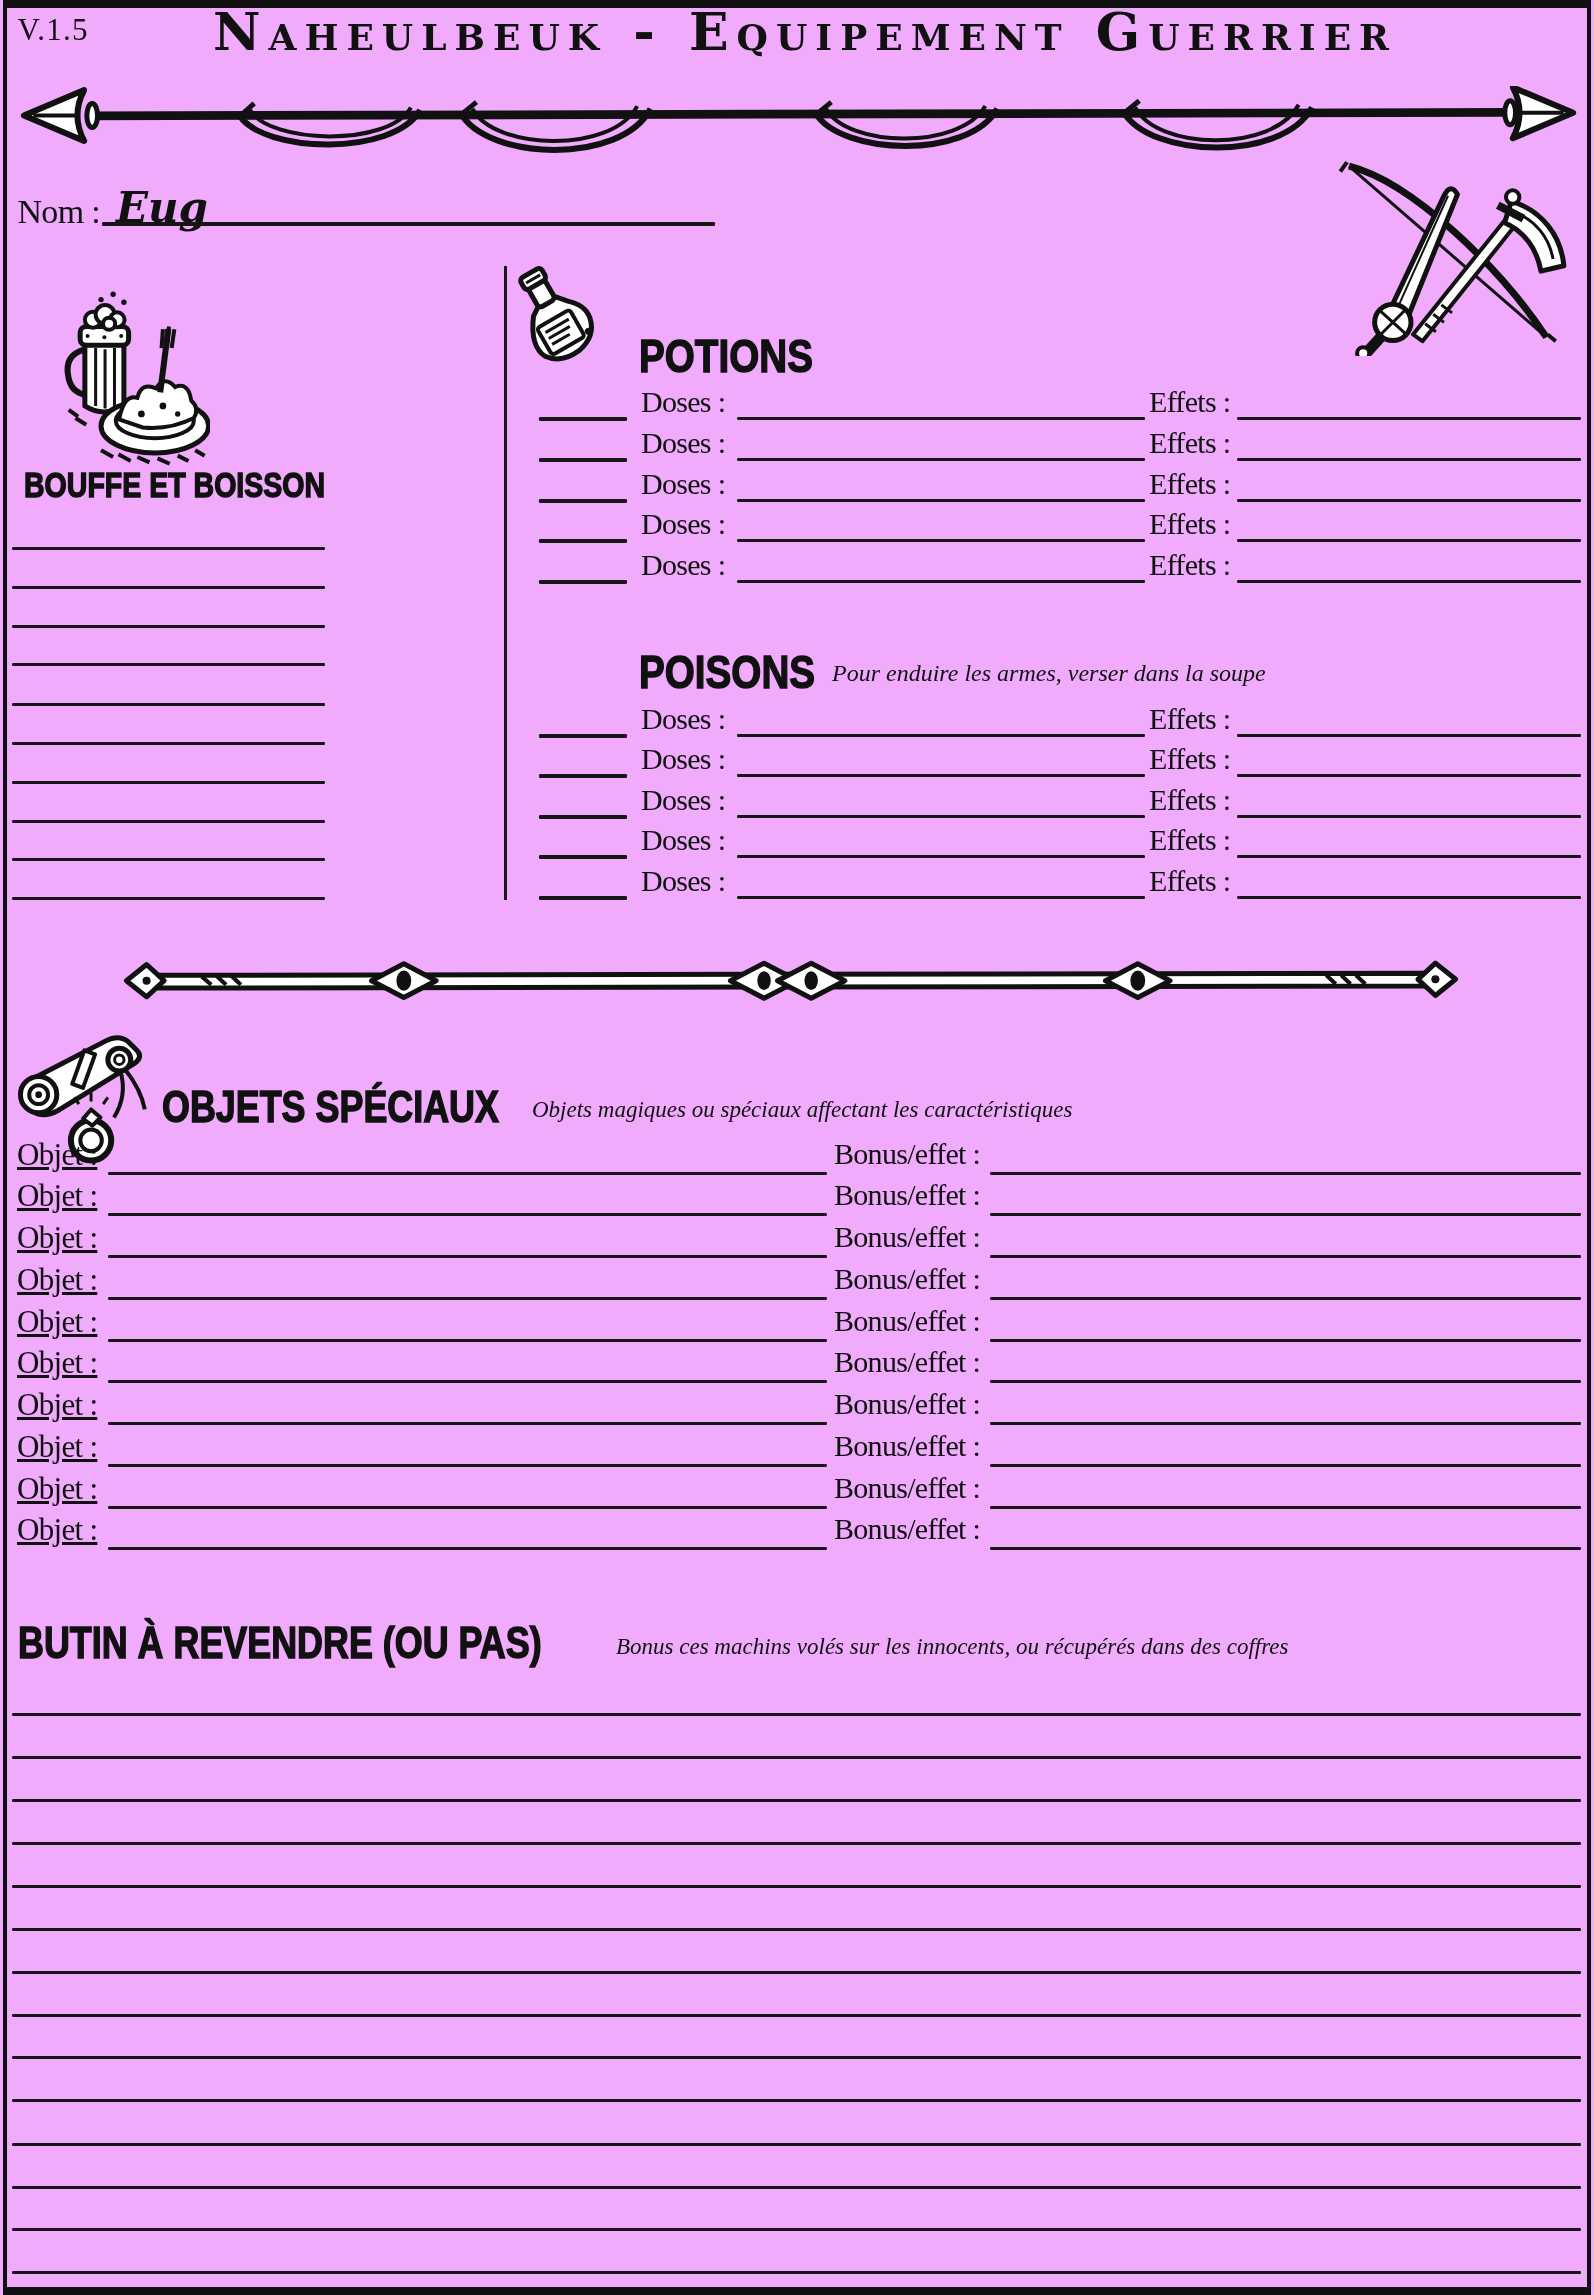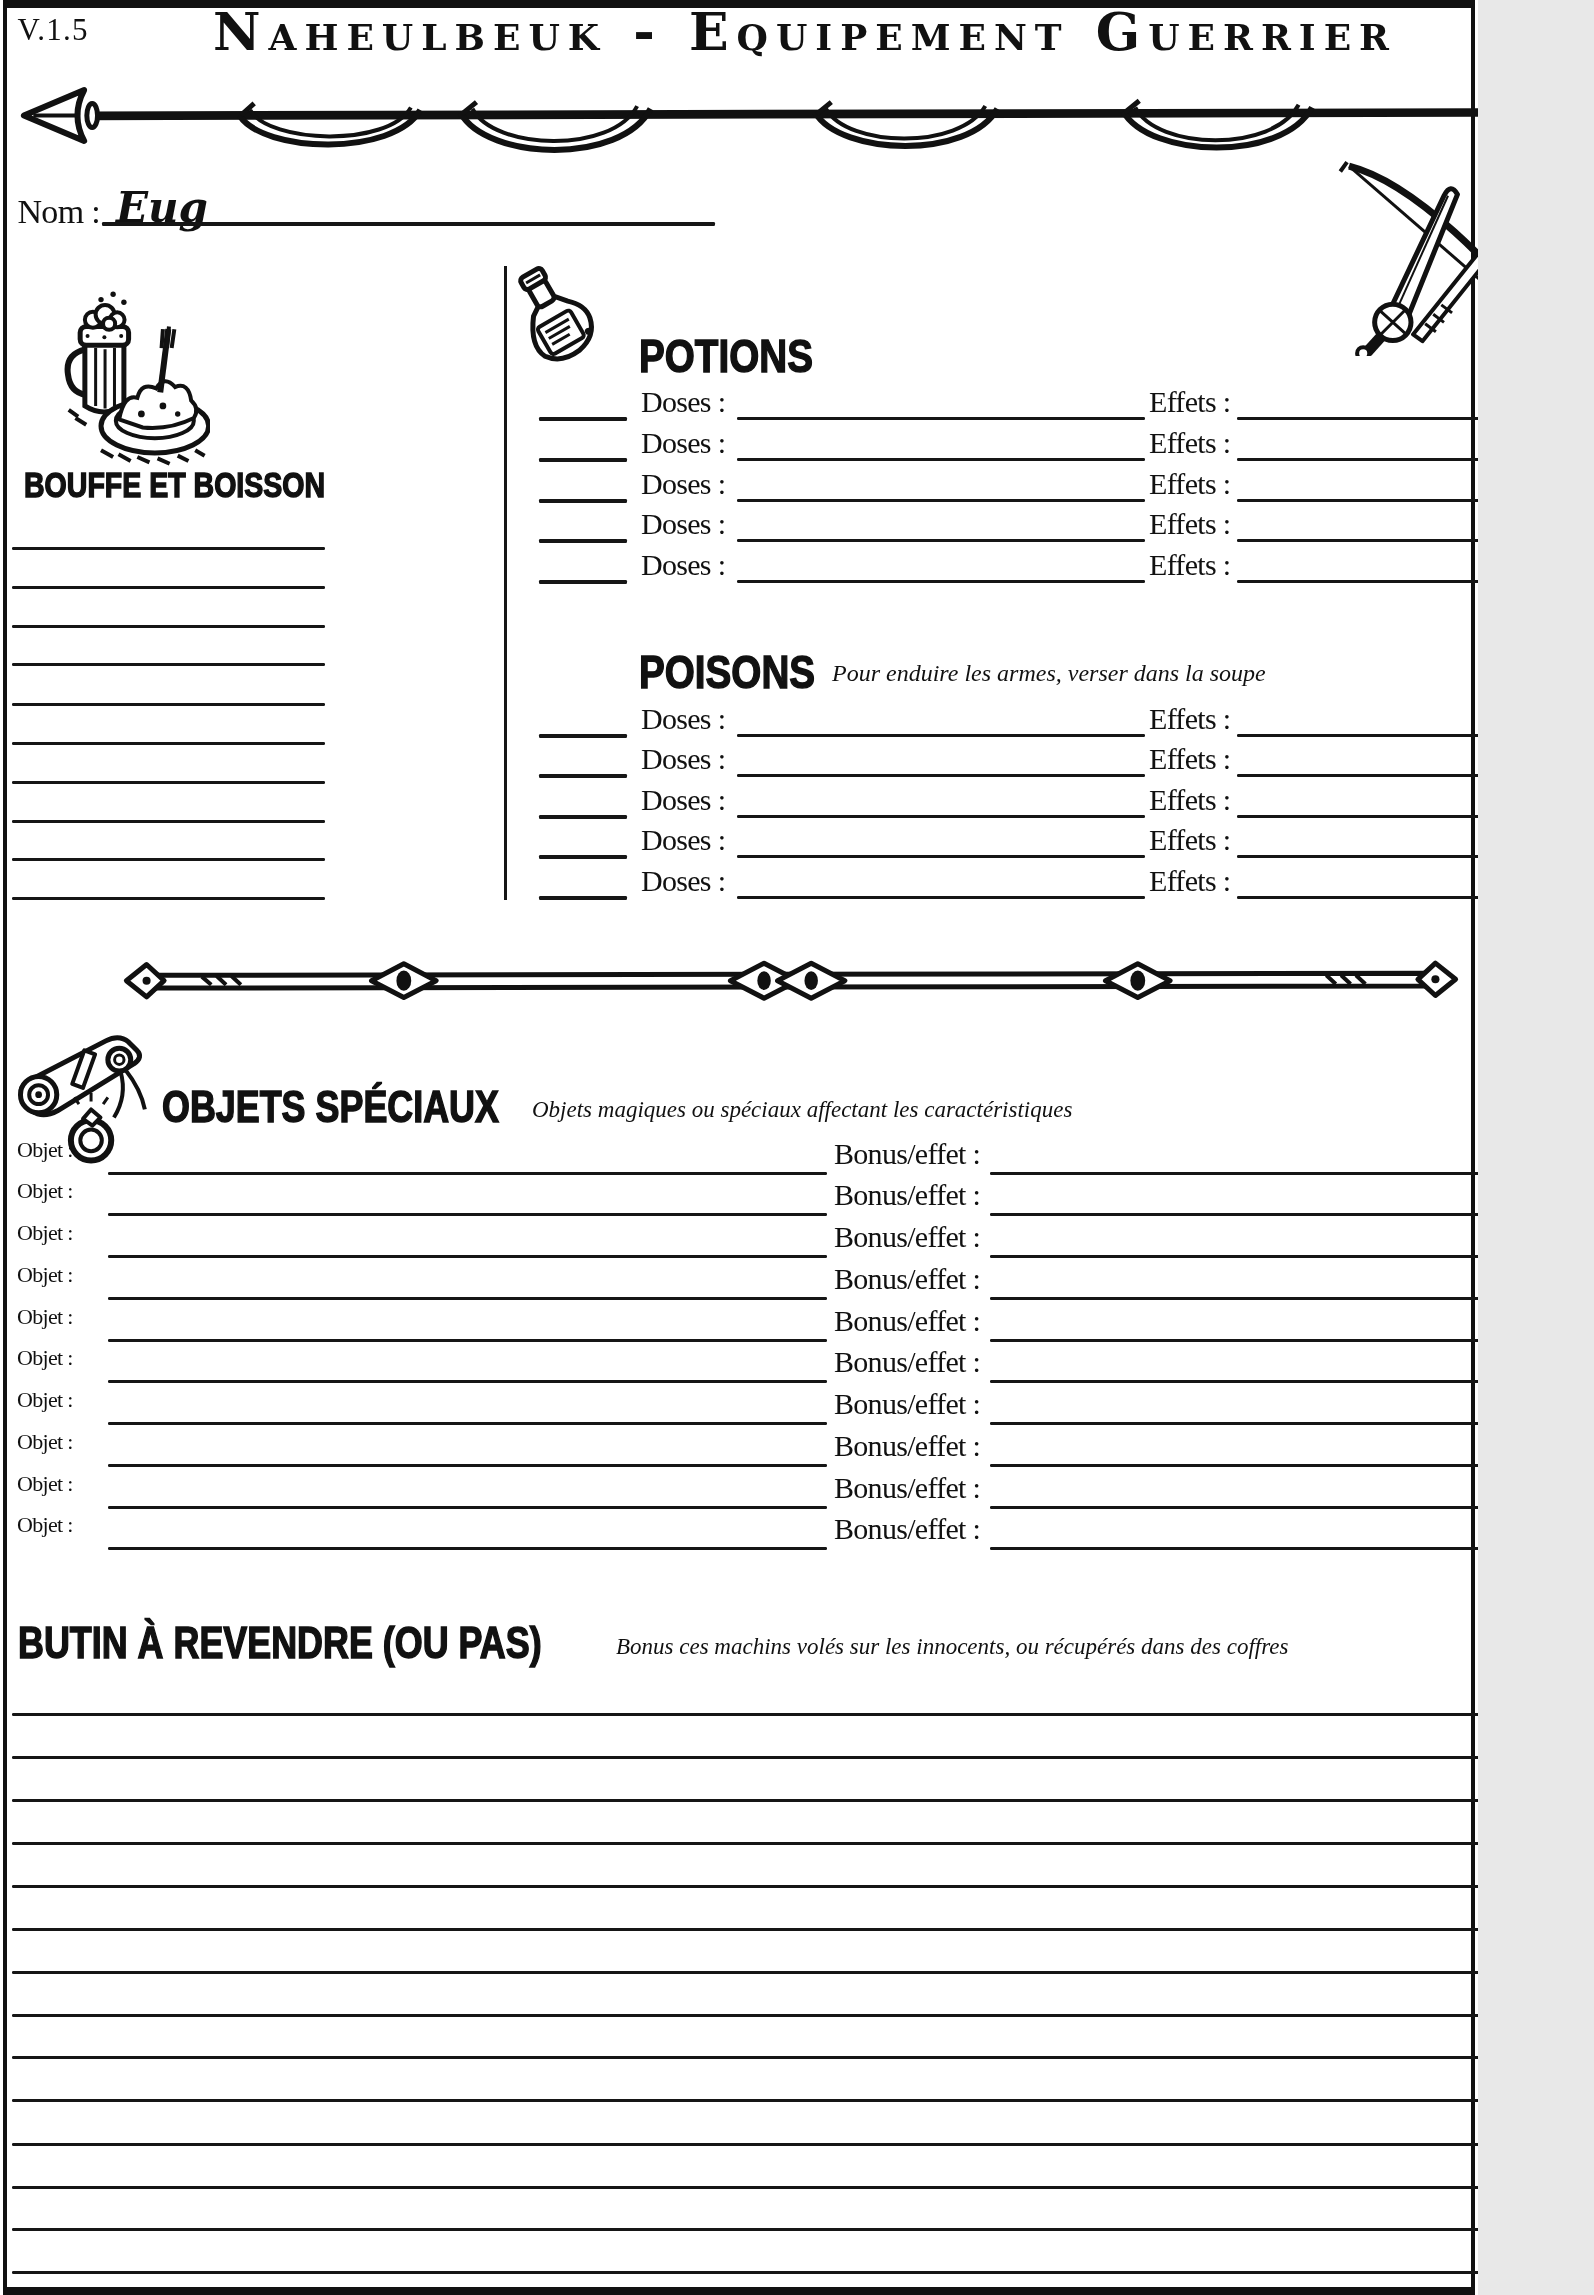--- a/index.html
+++ b/index.html
@@ -1,16 +1,16 @@
 <!DOCTYPE html>
 <html style="font-size:10.8px"><head>
 <meta charset="utf-8">
 <style>
   html,body{margin:0;padding:0;background:#e8e8e8;}
-  .page{position:relative;width:1478px;height:2295px;background:#ffffff;
+  .page{position:relative;width:1594px;height:2295px;background:#f0abfc;
         font-family:"Liberation Serif",serif;color:#111;overflow:hidden;}
   .frame{position:absolute;left:2.7px;top:0;right:2.7px;bottom:0;
          border-top:8.8px solid #111;border-bottom:8px solid #111;
          border-left:4px solid #111;border-right:4px solid #111;}
   .version{position:absolute;left:17.5px;top:12px;font-size:31px;letter-spacing:1.3px;}
   .title{position:absolute;left:135px;top:1.3px;width:1340px;text-align:center;
          font-size:52px;font-weight:bold;letter-spacing:8px;font-variant:small-caps;
          font-family:"DejaVu Serif",serif;white-space:nowrap;}
   .heading{position:absolute;font-family:"Liberation Sans",sans-serif;font-weight:700;
            -webkit-text-stroke:1.3px #111;letter-spacing:0;transform-origin:top left;
@@ -19,21 +19,21 @@
   .lab{position:absolute;font-size:30px;letter-spacing:-0.7px;white-space:nowrap;}
   .wline{position:absolute;height:3.4px;background:#161616;border-radius:1.3px;}
   .stubline{position:absolute;height:4px;background:#161616;border-radius:1.3px;}
   .vdiv{position:absolute;left:504px;top:266px;width:3.4px;height:634px;background:#161616;}
   .prow,.orow{position:absolute;left:0;width:1594px;height:47px;}
   .prow .stub{left:539px;top:36px;width:88px;}
   .prow .dlab{left:641px;top:4px;}
   .prow .l1{left:737px;top:36px;width:408px;}
   .prow .elab{left:1149px;top:4px;}
   .prow .l2{left:1237px;top:36px;width:344px;}
-  .orow .olab{left:17px;top:2.7px;font-size:22px;}
+  .orow .olab{left:17px;top:2.7px;font-size:31px;text-decoration:underline;}
   .orow .l1{left:108px;top:38px;width:719px;}
   .orow .blab{left:834px;top:2.7px;}
   .orow .l2{left:990px;top:38px;width:591px;}
   .bl{left:12px;width:313px;}
   .btl{left:12px;width:1569px;}
   .nom-label{position:absolute;left:17.5px;top:193px;font-size:34px;}
   .nom-value{position:absolute;left:116px;top:183px;font-size:42px;font-style:italic;
              font-weight:bold;font-family:"DejaVu Serif",serif;}
   .nom-line{left:102px;top:222px;width:613px;height:4px;}
   svg{position:absolute;}

